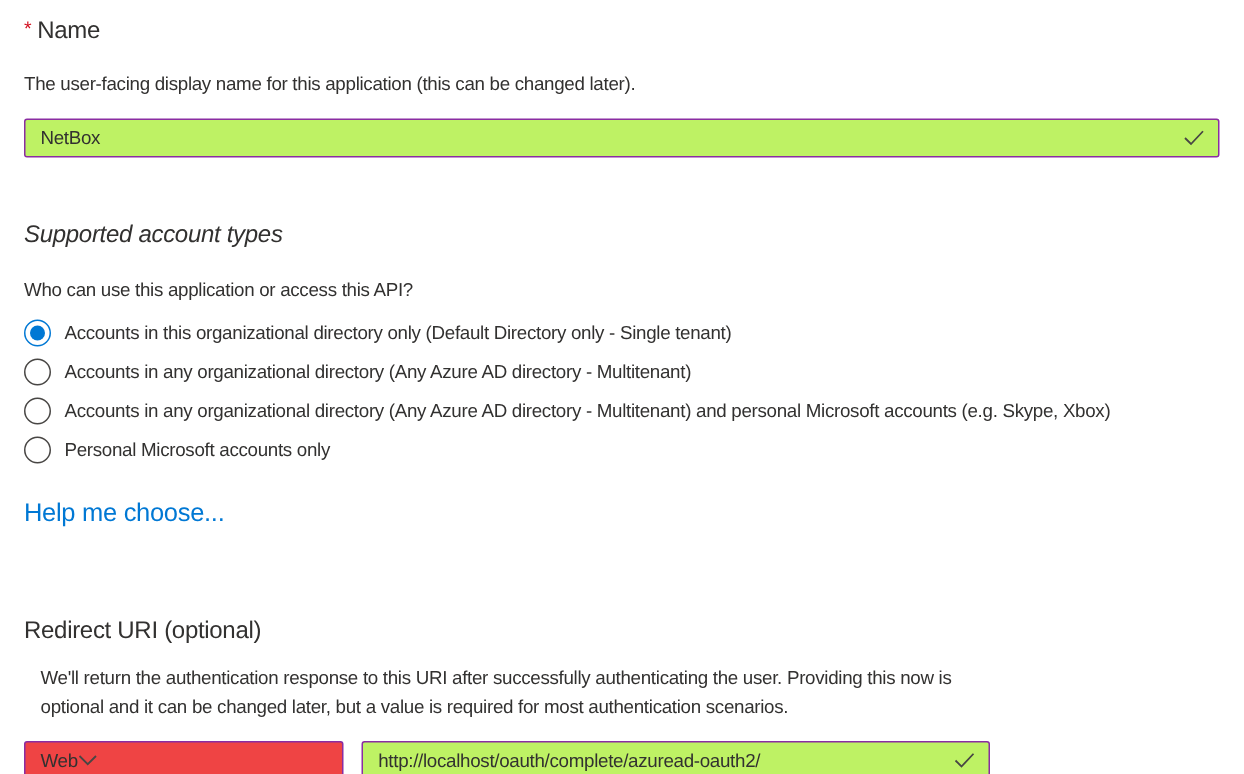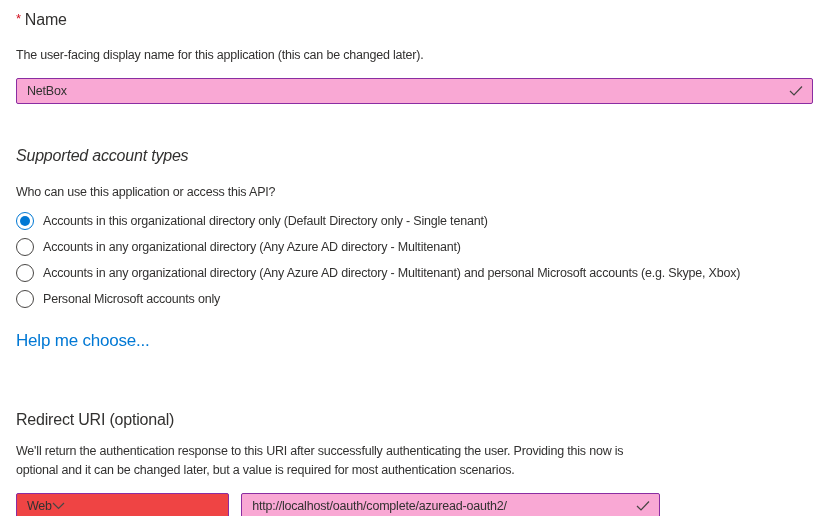--- a/index.html
+++ b/index.html
@@ -29,21 +29,21 @@
     color: #323130;
     max-width: 800px;
   }
 
   
   .field {
     position: relative;
     height: 26px;
     border: 1px solid #8a2da2;
     border-radius: 2px;
-    background: #f9a8d4;
+    background: #bef264;
     display: flex;
     align-items: center;
   }
   .field input {
     border: none;
     outline: none;
     background: transparent;
     width: 100%;
     height: 100%;
     font-family: inherit;
@@ -123,21 +123,21 @@
     padding: 0 28px 0 10px;
     font-size: 12.5px;
     cursor: pointer;
     background: #ef4444;
   }
   .uri-field { width: 421px; margin-left: 12px; }
 
   .spacer-1 { margin-top: 41px; font-style: italic; }
   .question { margin-top: 17px; }
   .redirect-title { margin-top: 58px; }
-  .redirect-desc { margin-top: 12px; }
+  .redirect-desc { margin-top: 12px; margin-left: 11px; }
 </style>
 </head>
 <body>
 
 <div class="page">
 
   
   <h2 class="section-title"><span class="required-marker">*</span><span>Name</span></h2>
 
   <p class="desc" style="margin-top:16px;">The user-facing display name for this application (this can be changed later).</p>

